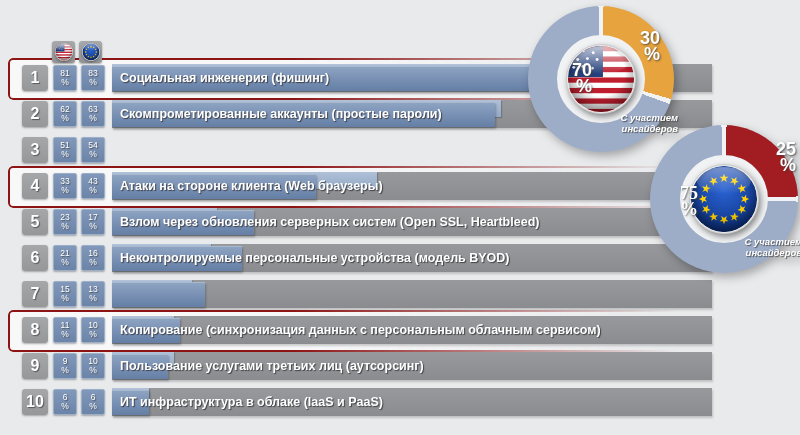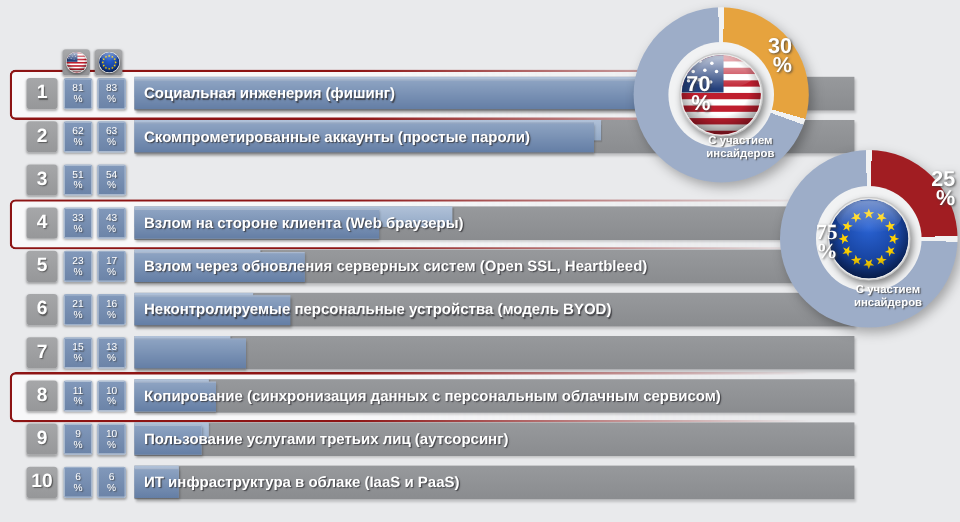--- a/index.html
+++ b/index.html
@@ -44,22 +44,22 @@
   .donut.eu{left:650px;top:125px;width:148px;height:148px;}
   .hole{position:absolute;left:50%;top:50%;transform:translate(-50%,-50%);width:88px;height:88px;border-radius:50%;
     background:#f1f2f3;display:flex;align-items:center;justify-content:center;}
   .hole svg{width:70px;height:70px;filter:drop-shadow(2px 3px 3px rgba(0,0,0,.45));}
   .donut-pct{position:absolute;color:#fff;font-weight:bold;font-size:18px;line-height:16px;text-align:right;
     text-shadow:1px 1px 2px rgba(60,60,60,.8);z-index:6;}
   .donut.us .pct-in{left:20px;top:56px;width:44px;}
   .donut.us .pct-out{left:86px;top:24px;width:46px;}
   .donut.eu .pct-in{left:2px;top:60px;width:46px;font-family:Liberation Serif, serif;}
   .donut.eu .pct-out{left:100px;top:16px;width:46px;}
-  .donut-cap{position:absolute;left:16px;width:100%;text-align:center;color:#fff;font-weight:bold;font-size:9.5px;
-    line-height:10.5px;text-shadow:1px 1px 1px rgba(60,60,60,.8);z-index:6;}
+  .donut-cap{position:absolute;left:4px;width:100%;text-align:right;color:#fff;font-weight:bold;font-size:9.5px;
+    line-height:10.5px;text-shadow:1px 1px 1px rgba(60,60,60,.8);z-index:6;font-style:italic;}
   .donut.us .donut-cap{top:107px;} .donut.eu .donut-cap{top:112px;}
 </style>
 </head>
 <body>
 
 <svg width="0" height="0" style="position:absolute" aria-hidden="true">
   <defs>
     <radialGradient id="shade" cx="50%" cy="40%" r="60%">
       <stop offset="60%" stop-color="#000" stop-opacity="0"></stop>
       <stop offset="100%" stop-color="#000" stop-opacity="0.45"></stop>
@@ -209,21 +209,21 @@
         <span class="sign">%</span>
       </div>
       <div class="pct eu">
         <span class="v">43</span>
         <span class="sign">%</span>
       </div>
       <div class="barzone">
         <div class="bar-bg"></div>
         <div class="bar-eu" style="width: 265px;"></div>
         <div class="bar-us" style="width: 204px;"></div>
-        <div class="bar-label">Взлом на стороне клиента (Web браузеры)</div>
+        <div class="bar-label">Атаки на стороне клиента (Web браузеры)</div>
       </div>
     </div>
 
     <div class="row" style="top: 208px;">
 
       <div class="num">5</div>
       <div class="pct us">
         <span class="v">23</span>
         <span class="sign">%</span>
       </div>

